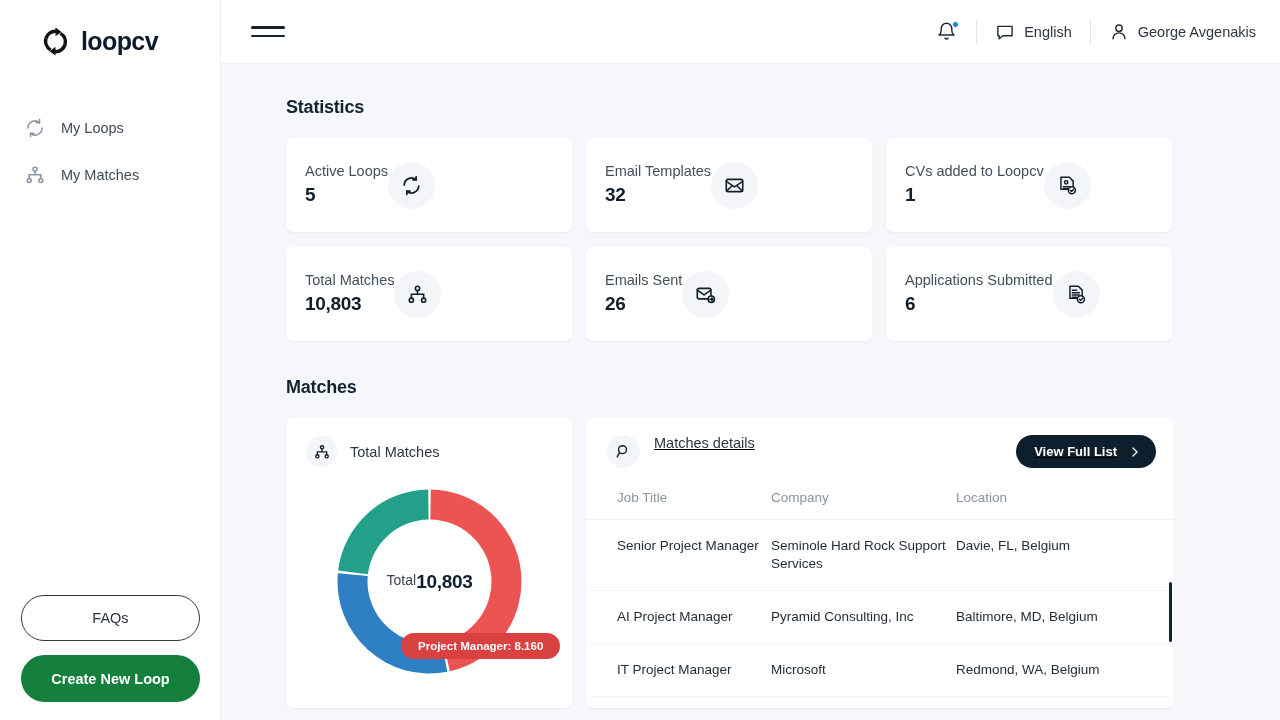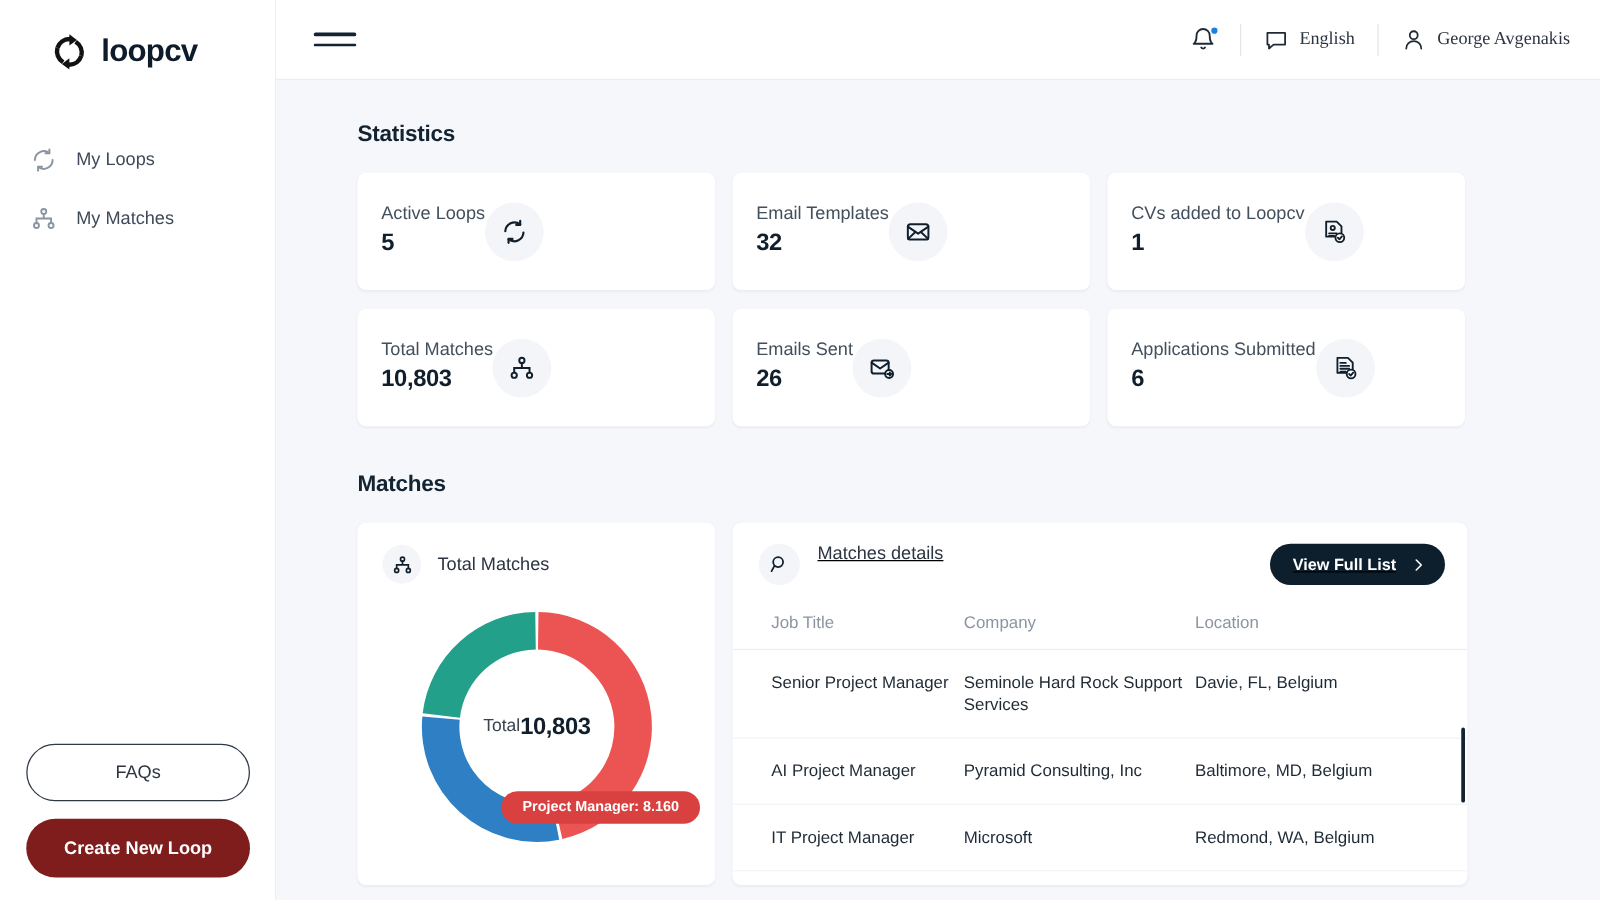--- a/index.html
+++ b/index.html
@@ -47,38 +47,38 @@
   .btn-faq {
     display: flex; align-items: center; justify-content: center;
     width: 179px; height: 46px; border-radius: 24px;
     border: 1px solid #2e3a46; background: #ffffff;
     color: #2b3440; font-size: 14.5px; cursor: pointer;
     margin-bottom: 14px;
   }
   .btn-create {
     display: flex; align-items: center; justify-content: center;
     width: 179px; height: 47px; border-radius: 24px;
-    background: #7f1d1d; border: none;
+    background: #15803d; border: none;
     color: #ffffff; font-size: 14.5px; font-weight: 600; cursor: pointer;
   }
 
   
   .main { flex: 1 1 auto; height: 720px; position: relative; background: #f5f7fa; }
 
   .topbar {
     height: 64px; background: #ffffff;
     display: flex; align-items: center;
     padding: 0 24px 0 30px;
     border-bottom: 1px solid #eceef1;
   }
   .hamburger { width: 34px; height: 16px; cursor: pointer; display: flex; flex-direction: column; justify-content: center; gap: 6px; }
   .hamburger span { display: block; height: 2.5px; background: #132331; border-radius: 2px; width: 34px; }
   .topbar-right { margin-left: auto; display: flex; align-items: center; }
   .tb-divider { width: 1px; height: 26px; background: #e2e6ea; margin: 0 18px; }
-  .tb-btn { display: flex; align-items: center; gap: 9px; cursor: pointer; color: #2b3440; font-size: 14.5px; font-family: Liberation Serif, serif; }
+  .tb-btn { display: flex; align-items: center; gap: 9px; cursor: pointer; color: #2b3440; font-size: 14.5px; }
   .bell-wrap { position: relative; width: 22px; height: 22px; cursor: pointer; }
   .bell-dot { position: absolute; right: -1px; top: 0px; width: 7px; height: 7px; border-radius: 50%; background: #1d7fe0; border: 1.5px solid #fff; }
 
   .content { padding: 33px 0 0 65px; height: 656px; overflow: hidden; }
 
   .section-title {
     font-size: 18px; font-weight: bold; color: #132331;
     letter-spacing: -0.2px; margin-bottom: 20px;
   }
 

